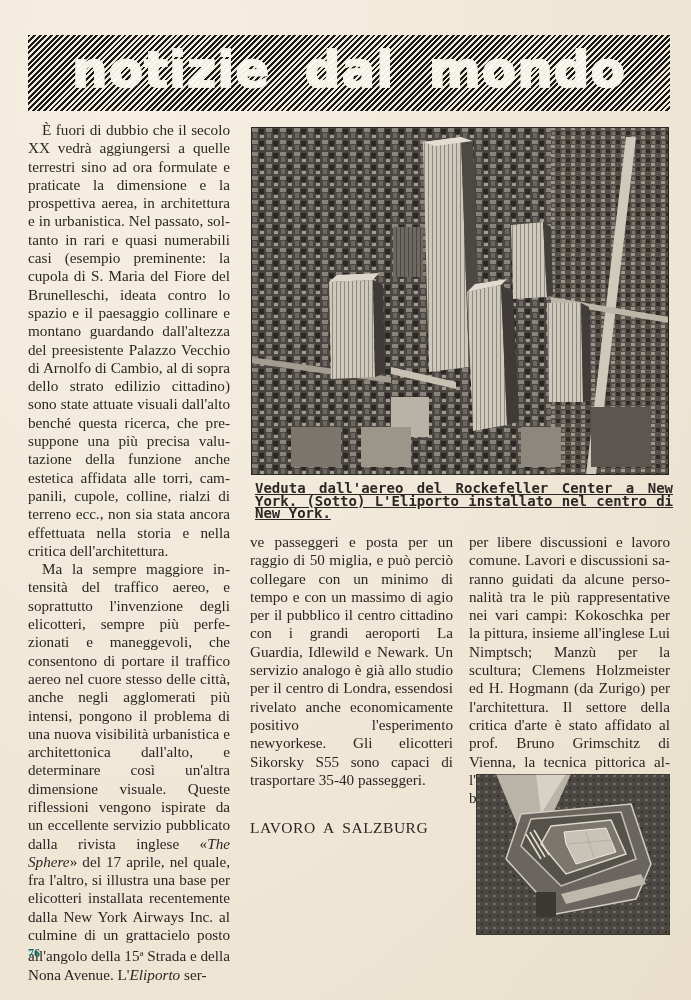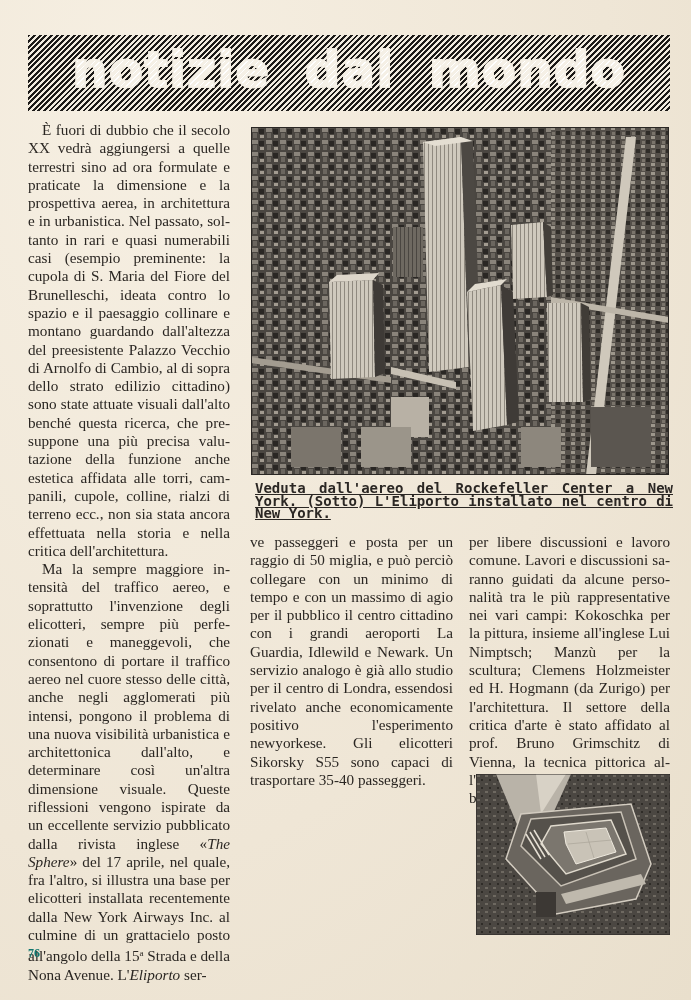--- a/index.html
+++ b/index.html
@@ -137,20 +137,21 @@
 
 <div class="caption">Veduta dall'aereo del Rockefeller Center a New York. (Sotto) L'Eliporto installato nel centro di New York.</div>
 
 <div class="col col1">
   <p class="indent">È fuori di dubbio che il secolo XX vedrà aggiungersi a quelle terrestri sino ad ora formulate e praticate la di­mensione e la prospettiva aerea, in architettura e in urbanistica. Nel passato, sol­tanto in rari e quasi nume­rabili casi (esempio preminen­te: la cupola di S. Maria del Fiore del Brunelleschi, ideata contro lo spazio e il paesaggio collinare e montano guardan­do dall'altezza del preesistente Palazzo Vecchio di Arnolfo di Cambio, al di sopra dello strato edilizio cittadino) sono state attuate visuali dall'alto benché questa ricerca, che pre­suppone una più precisa valu­tazione della funzione anche estetica affidata alle torri, cam­panili, cupole, colline, rialzi di terreno ecc., non sia stata ancora effettuata nella storia e nella critica dell'architet­tura.</p>
   <p class="indent"><span>Ma la sempre maggiore in­tensità del traffico aereo, e soprattutto l'invenzione degli elicotteri, sempre più perfe­zionati e maneggevoli, che consentono di portare il traf­fico aereo nel cuore stesso delle città, anche negli agglo­merati più intensi, pongono il problema di una nuova vi­sibilità urbanistica e architet­tonica dall'alto, e determinare così un'altra dimensione vi­suale. Queste riflessioni ven­gono ispirate da un eccellente servizio pubblicato dalla rivi­sta inglese «</span><i>The Sphere</i><span>» del 17 aprile, nel quale, fra l'altro, si illustra una base per elicotteri installata recente­mente dalla New York Air­ways Inc. al culmine di un grattacielo posto all'angolo della 15</span><sup>a</sup><span> Strada e della Nona Avenue. L'</span><i>Eliporto</i><span> ser-</span></p>
 </div>
 
 <div class="col col2">
   <p>ve passeggeri e posta per un raggio di 50 miglia, e può perciò collegare con un mini­mo di tempo e con un massi­mo di agio per il pubblico il centro cittadino con i grandi aeroporti La Guardia, Idlewild e Newark. Un servizio analogo è già allo studio per il centro di Londra, essendosi rivelato anche economicamente positi­vo l'esperimento newyorkese. Gli elicotteri Sikorsky S55 sono capaci di trasportare 35-40 passeggeri.</p>
+  <div class="section-heading">LAVORO A SALZBURG</div>
 </div>
 
 <div class="col col3">
   <p>per libere discussioni e lavoro comune. Lavori e discussioni sa­ranno guidati da alcune perso­nalità tra le più rappresenta­tive nei vari campi: Kokoschka per la pittura, insieme all'in­glese Lui Nimptsch; Manzù per la scultura; Clemens Holzmei­ster ed H. Hogmann (da Zurigo) per l'architettura. Il settore del­la critica d'arte è stato affidato al prof. Bruno Grimschitz di Vienna, la tecnica pittorica al­l'esperto prof. Robert Eigen­berger.</p>
 </div>
 
 <div class="photo" style="left:476px; top:774px; width:194px; height:161px;">
   <svg viewBox="0 0 194 161" preserveAspectRatio="none">
     <defs>
       <pattern id="ground" width="8" height="8" patternUnits="userSpaceOnUse">

